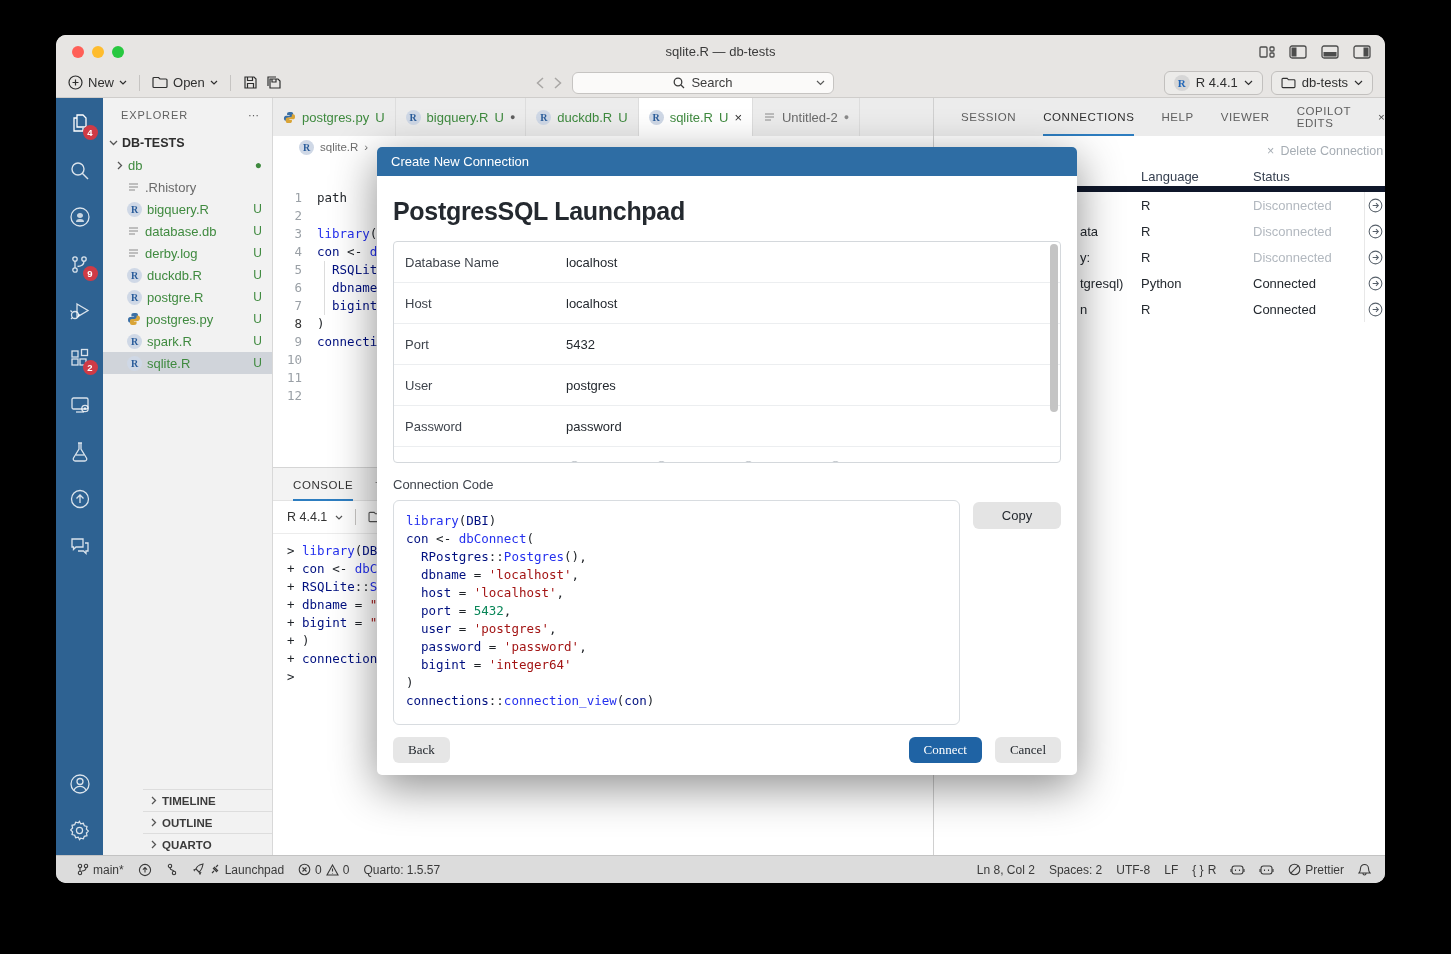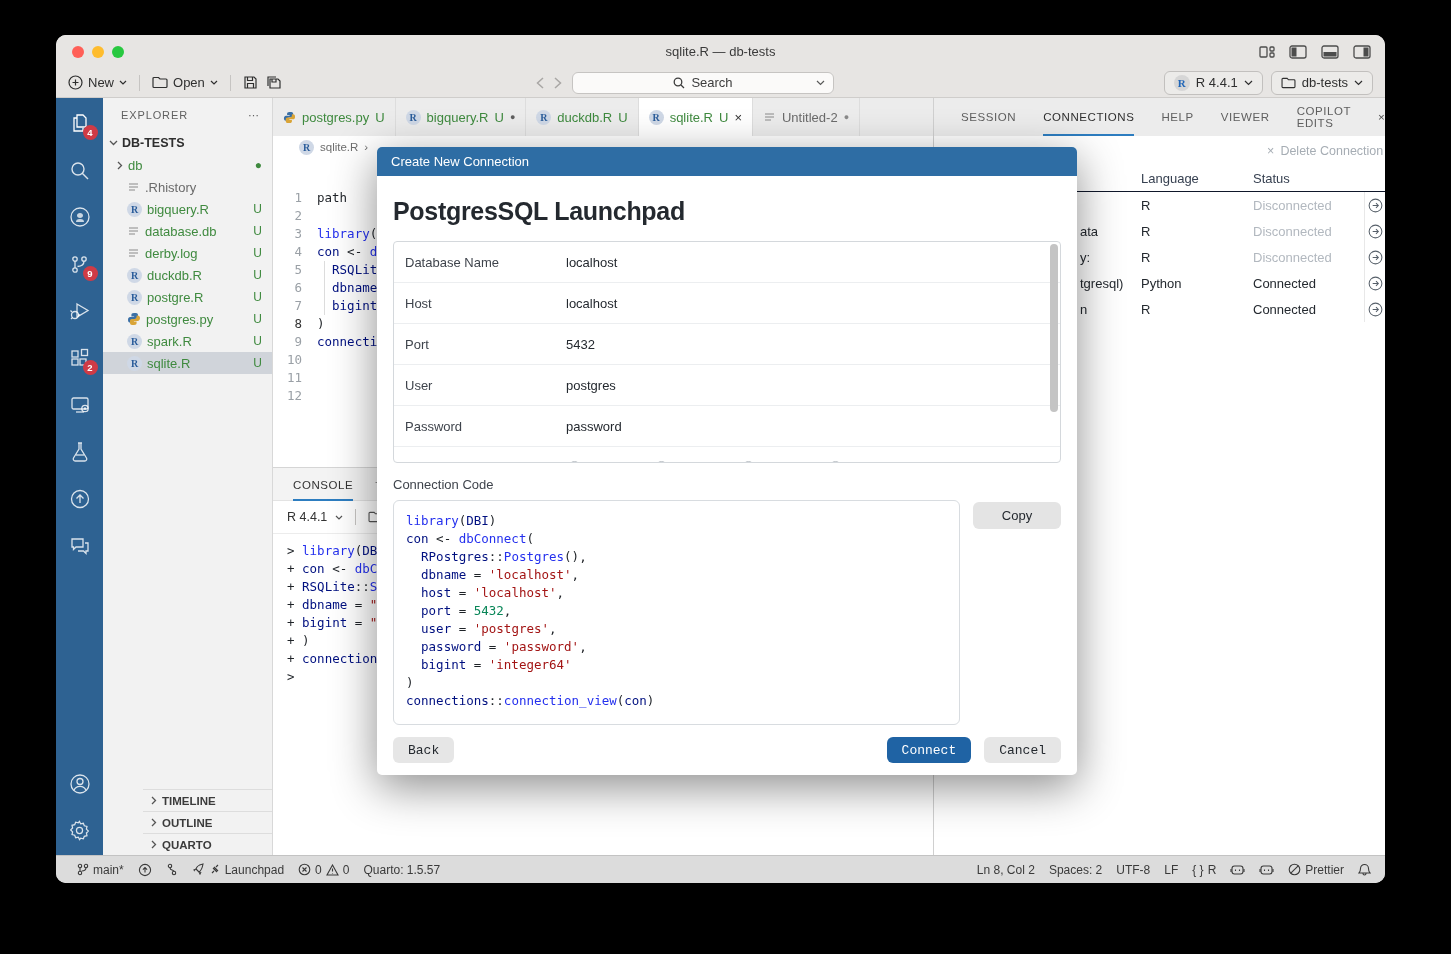--- a/index.html
+++ b/index.html
@@ -97,21 +97,21 @@
   
   .rpanel { flex:1; border-left:1px solid #d0d0d0; display:flex; flex-direction:column; background:#fff; }
   .rp-tabs { height:38px; background:#ececec; display:flex; align-items:center; gap:27px; padding-left:27px;
              font-size:11.5px; letter-spacing:.05em; color:#5f5f5f; flex:none; }
   .rp-tab { height:38px; display:flex; align-items:center; }
   .rp-tab.active { color:#2f2f2f; box-shadow:inset 0 -2px 0 #2d7dc0; }
   .rp-close { margin-left:auto; padding-right:14px; color:#4c4c4c; }
   .rp-actions { height:30px; display:flex; align-items:center; justify-content:flex-end; gap:6px; padding-right:16px;
                 color:#a6adb4; font-size:12.5px; }
   .ctable-head, .crow { display:flex; align-items:center; padding-left:146px; font-size:13px; }
-  .ctable-head { height:26px; border-bottom:1px solid #0f172a; color:#374151;align-items:center; }
+  .ctable-head { height:26px; border-bottom:6px solid #0f172a; color:#374151;align-items:center; }
   .crow { height:26px; color:#24292f; }
   .col-name { width:61px; overflow:hidden; white-space:nowrap; }
   .col-lang { width:112px; }
   .col-status { width:111px; }
   .col-status[data-status="Disconnected"] { color:#b2b8bf; }
   .col-arrow { width:22px; border-left:1px solid #e8e8e8; height:26px; display:flex; align-items:center; justify-content:center; color:#57606a; }
   .ctable-head .col-arrow { border-left:none; }
 
   
   .statusbar { position:absolute; bottom:0; left:0; right:0; height:28px; background:#dcdcdc; border-top:1px solid #c3c3c3;
@@ -135,21 +135,21 @@
   .form-scroll { position:absolute; top:2px; right:2px; bottom:2px; width:8px; }
   .form-thumb { width:8px; height:168px; background:#c4c4c4; border-radius:4px; }
   .code-label { margin:14px 16px 8px; font-size:13px; color:#3f444c; }
   .codewrap { position:relative; margin:0 16px; }
   .codebox { width:567px; height:225px; border:1px solid #d8dce0; border-radius:6px; padding:11px 0 0 12px;
              font-family:"DejaVu Sans Mono",monospace; font-size:12.5px; line-height:18px; overflow:hidden; }
   .mline { height:18px; white-space:pre; }
   .copy-btn { position:absolute; top:2px; right:0; width:88px; height:27px; background:#e4e4e4; border:none; border-radius:6px;
               font-size:13px; color:#24292f; font-family:inherit; }
   .modal-footer { margin:12px 16px 0; display:flex; align-items:center; }
-  .mbtn { height:26px; border:none; border-radius:6px; font-size:13px; font-family:Liberation Mono, monospace; padding:0 15px; background:#e6e6e6; color:#24292f; }
+  .mbtn { height:26px; border:none; border-radius:6px; font-size:13px; font-family:Liberation Serif, serif; padding:0 15px; background:#e6e6e6; color:#24292f; }
   .mbtn.primary { background:#1f63a4; color:#fff; }
   .footer-right { margin-left:auto; display:flex; gap:13px; }
 
   
   .tk-fn { color:#2430ee; } .tk-var { color:#001080; } .tk-str { color:#a31515; }
   .tk-num { color:#098658; } .tk-pl { color:#1f2328; } .tk-pr { color:#1f2328; }
 
   .ico { display:inline-flex; } .ico svg { display:block; }
 </style>
 </head>

